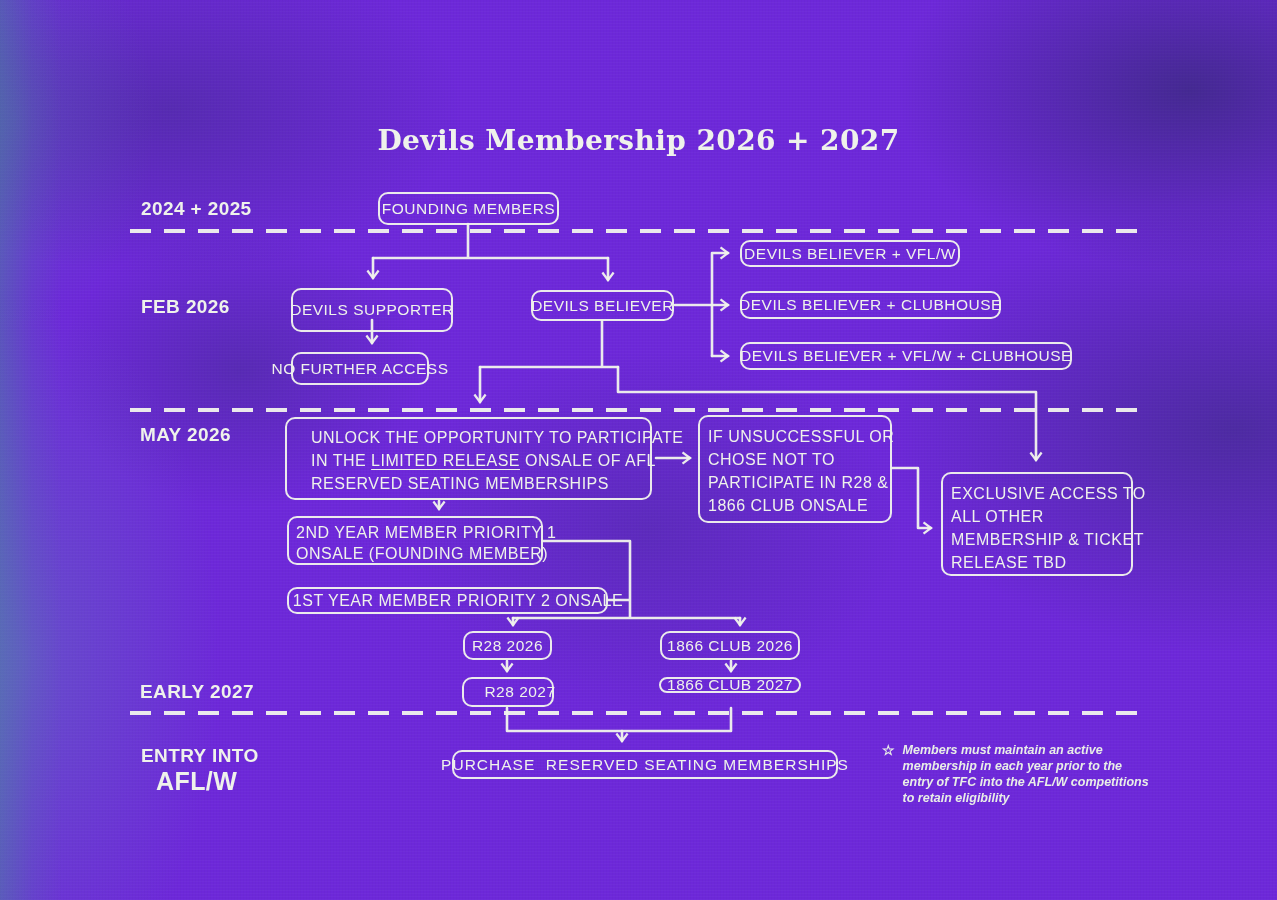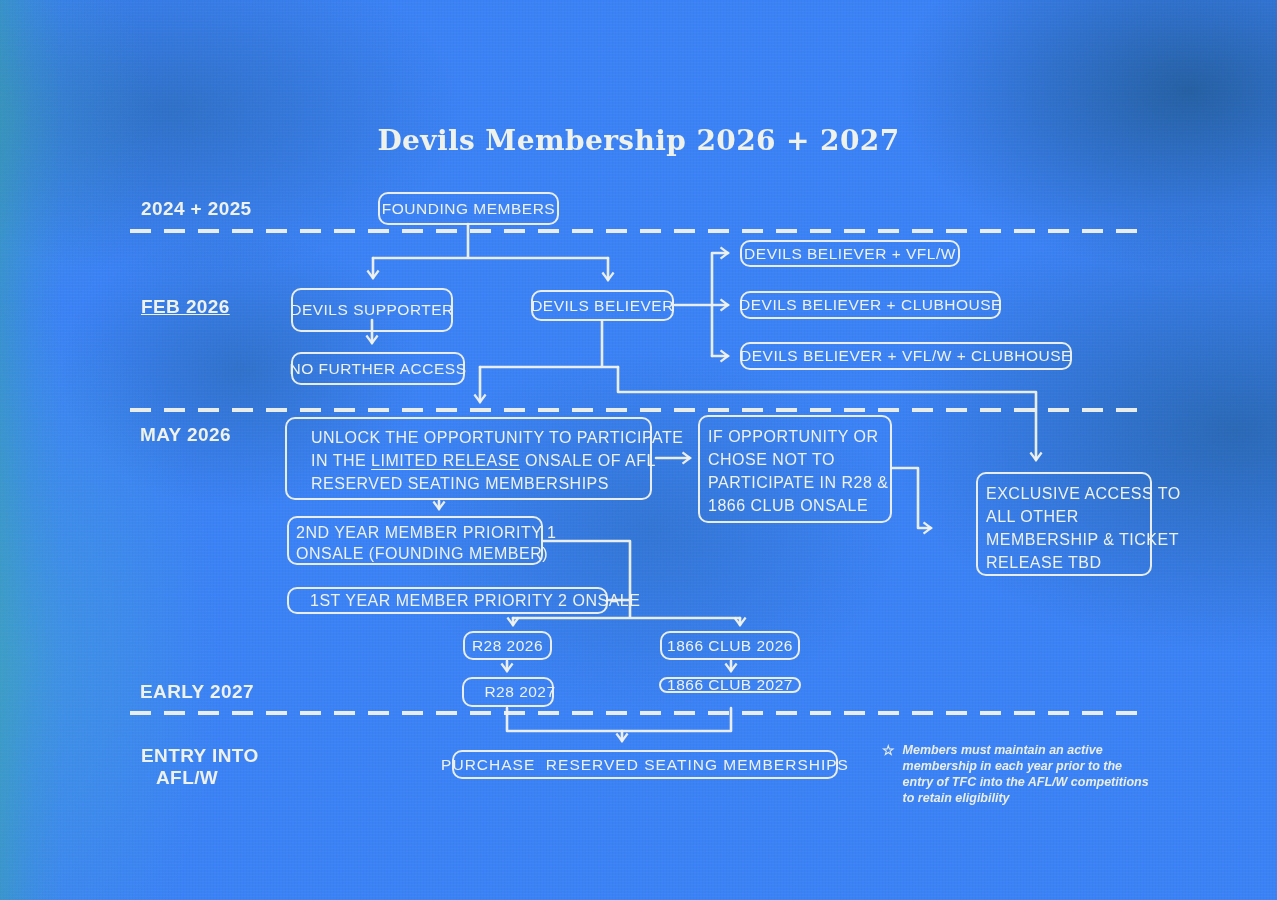--- a/index.html
+++ b/index.html
@@ -1,19 +1,19 @@
 <!DOCTYPE html>
 <html><head>
 <meta charset="utf-8">
 <style>
   html,body{margin:0;padding:0;background:#0a4a3a;}
   .board{
     position:relative;
     width:1277px;height:900px;
-    background:#3b82f6;
+    background:#6d28d9;
     overflow:hidden;
     font-family:"Liberation Sans",sans-serif;
     color:#EFF2EB;
   }
   .texture{
     position:absolute;inset:0;pointer-events:none;
     background:
       radial-gradient(420px 260px at 1190px 90px, rgba(3,42,32,0.38), transparent 70%),
       radial-gradient(500px 320px at 1235px 430px, rgba(5,48,38,0.30), transparent 70%),
       radial-gradient(280px 520px at 25px 660px, rgba(80,210,155,0.22), transparent 70%),
@@ -29,21 +29,21 @@
     position:absolute;left:0;top:124px;width:100%;
     text-align:center;
     font-family:"DejaVu Serif","Liberation Serif",serif;
     font-weight:bold;font-size:28px;letter-spacing:0.4px;
   }
   .tl-label{
     position:absolute;
     font-weight:bold;font-size:19px;letter-spacing:0.4px;
     white-space:nowrap;
   }
-  .tl-sub{position:absolute;font-weight:bold;font-size:19px;letter-spacing:0.4px;white-space:nowrap;}
+  .tl-sub{position:absolute;font-weight:bold;font-size:25px;letter-spacing:0.4px;white-space:nowrap;}
   .node{
     position:absolute;
     border:2px solid rgba(240,243,236,0.96);
     border-radius:10px;
     display:flex;align-items:center;justify-content:center;
     font-size:15.5px;letter-spacing:0.5px;
     box-sizing:border-box;
     white-space:nowrap;
   }
   .node.left{justify-content:flex-start;align-items:flex-start;flex-direction:column;white-space:nowrap;}
@@ -101,21 +101,21 @@
 
     <path class="wire" d="M507 708 V731 M731 708 V731 M507 731 H731"></path>
     <path class="wire" d="M622 731 V741" marker-end="url(#arrow)"></path>
 
     <path class="wire" d="M892 468 H918 V528 H931" marker-end="url(#arrow)"></path>
   </svg>
 
   <div class="title">Devils Membership 2026 + 2027</div>
 
   <div class="tl-label" style="left:141px;top:198px;">2024 + 2025</div>
-  <div class="tl-label" style="left:141px;top:296px;text-decoration:underline;">FEB 2026</div>
+  <div class="tl-label" style="left:141px;top:296px;">FEB 2026</div>
   <div class="tl-label" style="left:140px;top:424px;">MAY 2026</div>
   <div class="tl-label" style="left:140px;top:681px;">EARLY 2027</div>
   <div class="tl-label" style="left:141px;top:745px;">ENTRY INTO</div>
   <div class="tl-sub" style="left:156px;top:767px;">AFL/W</div>
 
   <div class="node" style="left:378px;top:192px;width:181px;height:33px;">
     <span>FOUNDING MEMBERS</span>
   </div>
 
   <div class="node" style="left:291px;top:288px;width:162px;height:44px;">
@@ -131,50 +131,50 @@
   </div>
 
   <div class="node" style="left:740px;top:291px;width:261px;height:28px;">
     <span>DEVILS BELIEVER + CLUBHOUSE</span>
   </div>
 
   <div class="node" style="left:740px;top:342px;width:332px;height:28px;">
     <span>DEVILS BELIEVER + VFL/W + CLUBHOUSE</span>
   </div>
 
-  <div class="node" style="left:291px;top:352px;width:174px;height:33px;">
+  <div class="node" style="left:291px;top:352px;width:138px;height:33px;">
     <span>NO FURTHER ACCESS</span>
   </div>
 
   <div class="node left" style="left:285px;top:417px;width:367px;height:83px;padding:7px 24px;font-size:16px;line-height:23px;">
     <span class="ln">UNLOCK THE OPPORTUNITY TO PARTICIPATE</span>
     <span class="ln"><span>IN THE </span><span class="underlined">LIMITED RELEASE</span><span> ONSALE OF AFL</span></span>
     <span class="ln">RESERVED SEATING MEMBERSHIPS</span>
   </div>
 
   <div class="node left" style="left:698px;top:415px;width:194px;height:108px;padding:8px 8px;font-size:16px;line-height:23px;">
-    <span class="ln">IF OPPORTUNITY OR</span>
+    <span class="ln">IF UNSUCCESSFUL OR</span>
     <span class="ln">CHOSE NOT TO</span>
     <span class="ln">PARTICIPATE IN R28 &amp;</span>
     <span class="ln">1866 CLUB ONSALE</span>
   </div>
 
-  <div class="node left" style="left:941px;top:472px;width:176px;height:104px;padding:8px 8px;font-size:16px;line-height:23px;margin-left:35px;">
+  <div class="node left" style="left:941px;top:472px;width:192px;height:104px;padding:8px 8px;font-size:16px;line-height:23px;">
     <span class="ln">EXCLUSIVE ACCESS TO</span>
     <span class="ln">ALL OTHER</span>
     <span class="ln">MEMBERSHIP &amp; TICKET</span>
     <span class="ln">RELEASE TBD</span>
   </div>
 
   <div class="node left" style="left:287px;top:516px;width:256px;height:49px;padding:4px 7px;font-size:16px;line-height:21px;">
     <span class="ln">2ND YEAR MEMBER PRIORITY 1</span>
     <span class="ln">ONSALE (FOUNDING MEMBER)</span>
   </div>
 
-  <div class="node" style="left:287px;top:587px;width:321px;height:27px;justify-content:flex-start;padding-left:21px;font-size:16px;">
+  <div class="node" style="left:287px;top:587px;width:321px;height:27px;justify-content:center;padding-left:21px;font-size:16px;">
     <span>1ST YEAR MEMBER PRIORITY 2 ONSALE</span>
   </div>
 
   <div class="node" style="left:463px;top:631px;width:89px;height:29px;">
     <span>R28 2026</span>
   </div>
 
   <div class="node" style="left:660px;top:631px;width:140px;height:29px;">
     <span>1866 CLUB 2026</span>
   </div>

